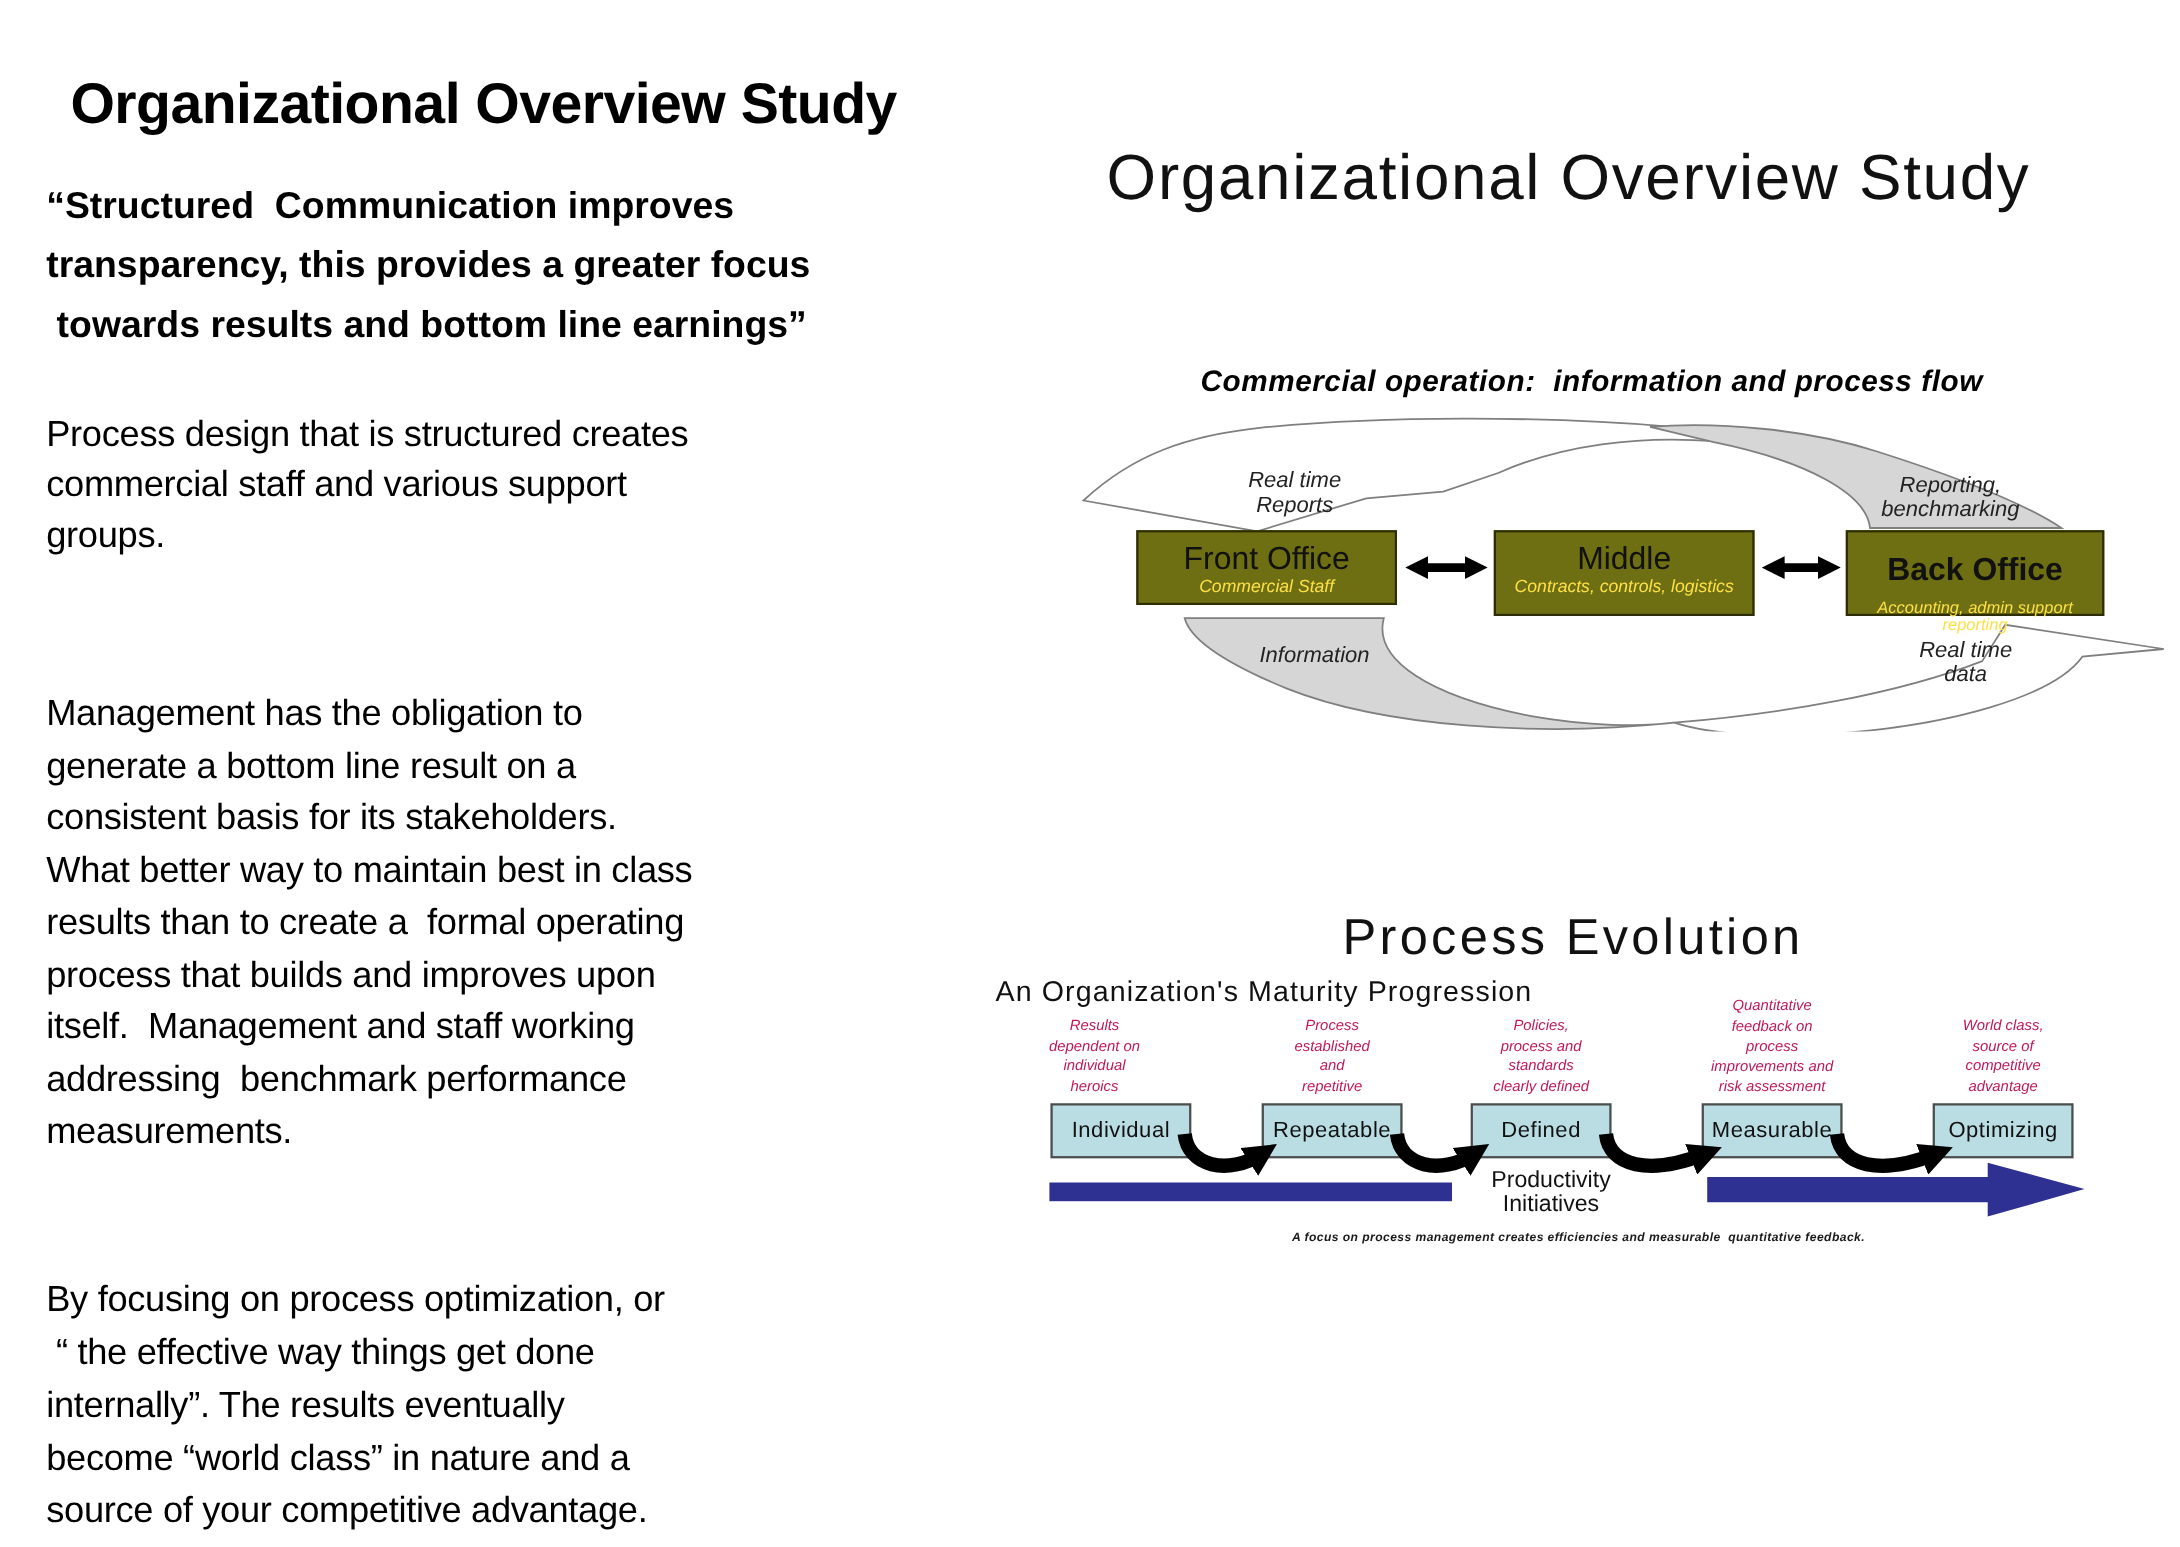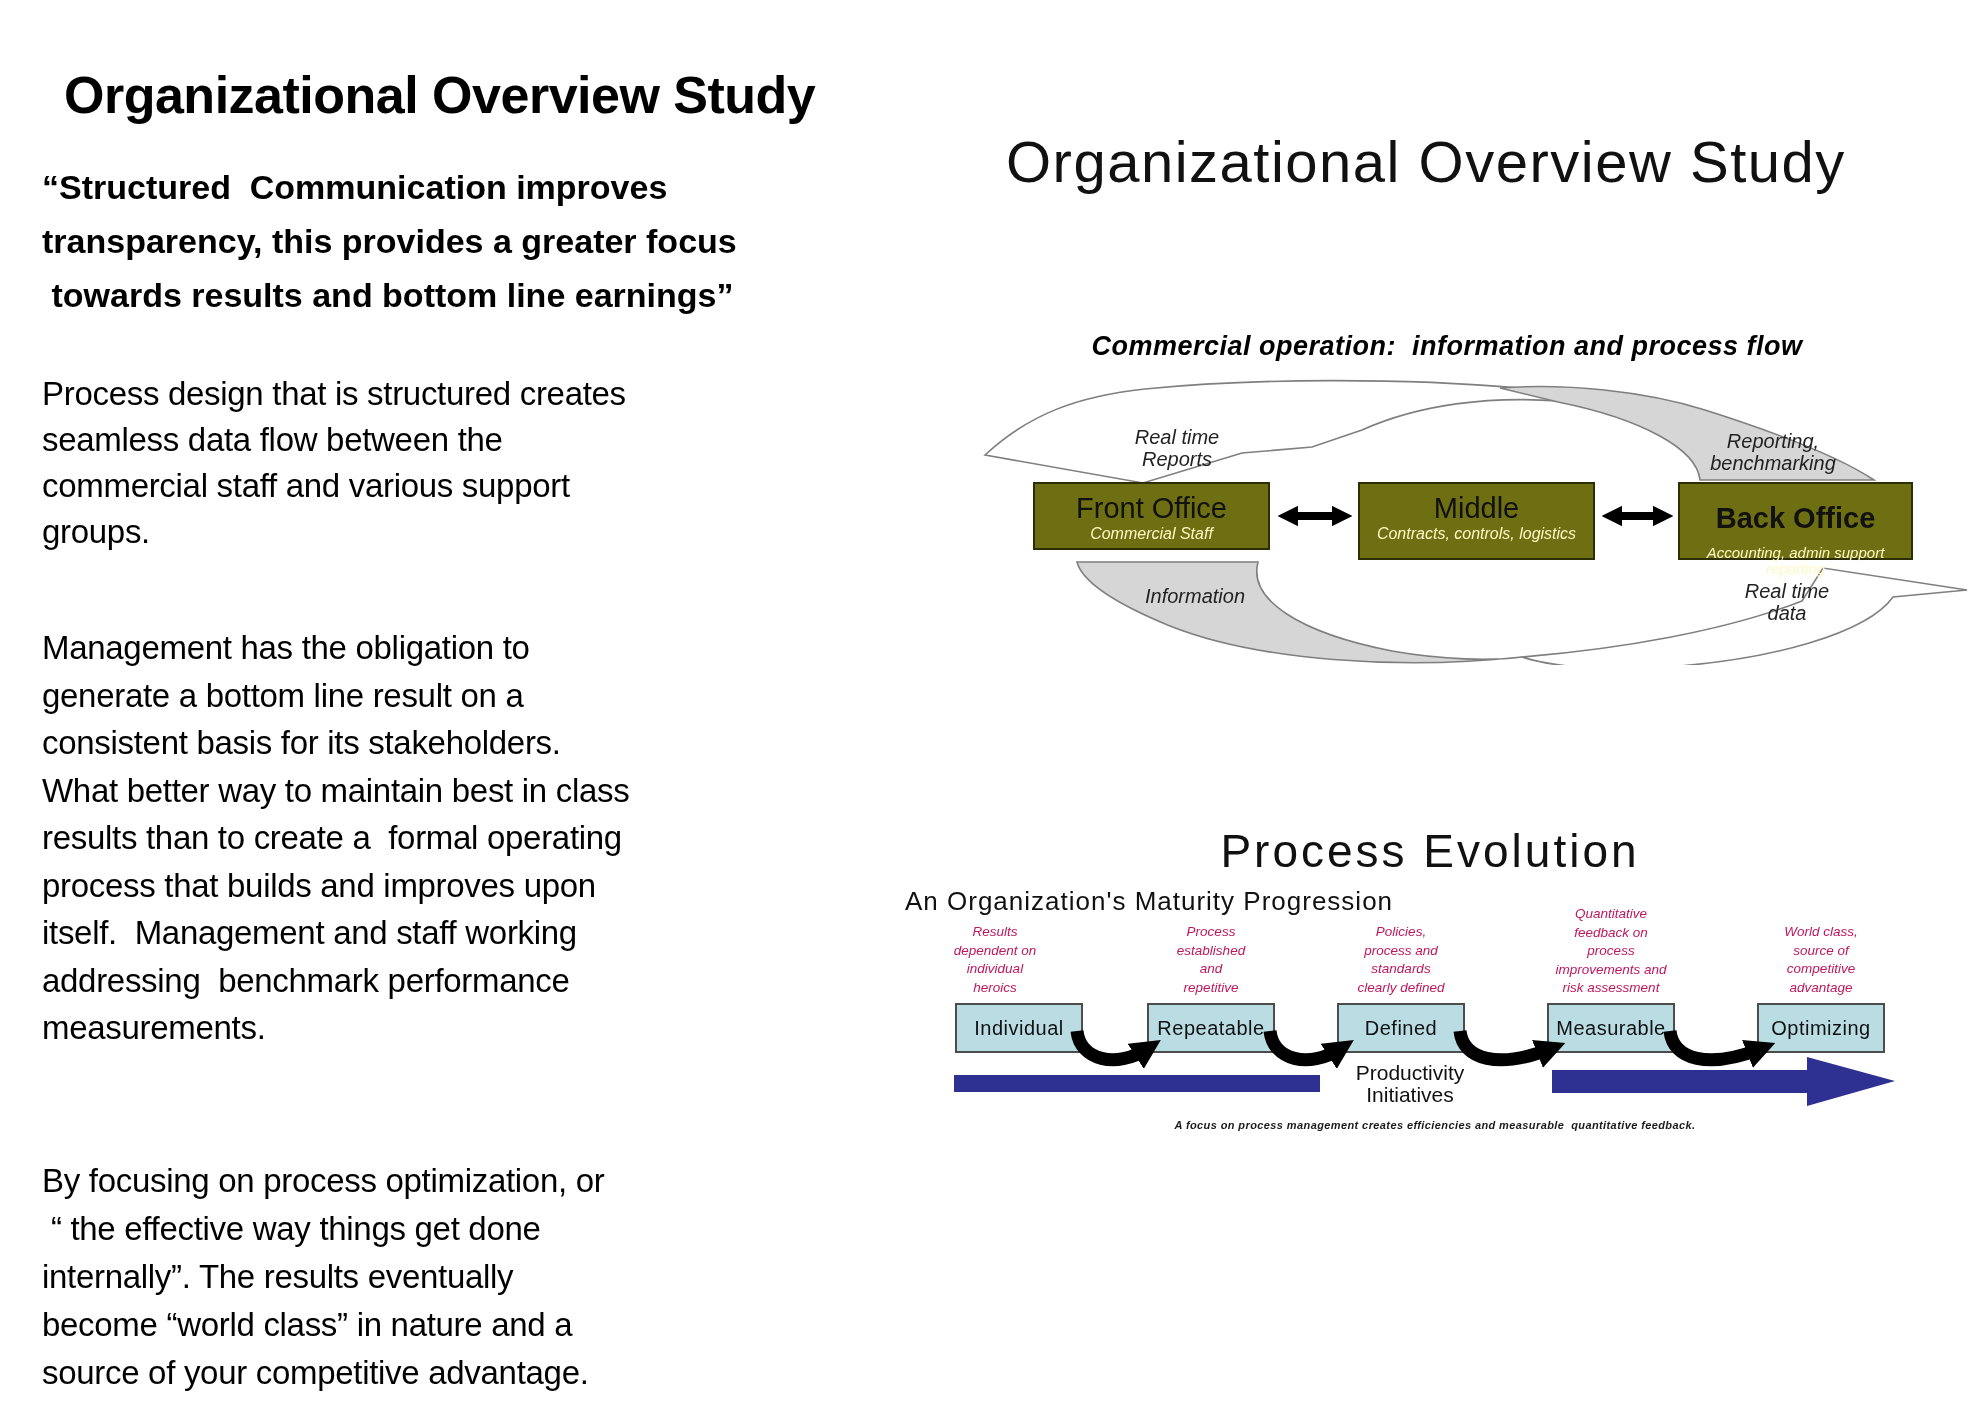--- a/index.html
+++ b/index.html
@@ -28,21 +28,21 @@
   }
   .flow-subtitle{
     left:982px;top:331px;width:930px;text-align:center;
     font-size:27px;font-weight:bold;font-style:italic;letter-spacing:0.5px;
   }
   .office-box{
     background:#6e6e12;border:2px solid #2e2e05;box-sizing:border-box;
     text-align:center;color:#0d0d00;
   }
   .office-title{font-size:29px;margin-top:9px;line-height:30px;color:#111;}
-  .office-sub{font-size:16px;font-style:italic;line-height:18px;margin-top:2px;color:#fef9c3;text-align:center;}
+  .office-sub{font-size:16px;font-style:italic;line-height:18px;margin-top:2px;color:#fde047;text-align:center;}
   .office-box.tall .office-title{margin-top:19px;font-weight:bold;}
   .flow-label{
     font-style:italic;font-size:20px;line-height:22px;text-align:center;color:#222;
   }
   .evo-title{
     left:1080px;top:824px;width:700px;text-align:center;
     font-size:46px;letter-spacing:3px;color:#111;white-space:nowrap;
   }
   .evo-subtitle{
     left:905px;top:886px;font-size:26px;letter-spacing:1px;color:#111;white-space:nowrap;
@@ -70,21 +70,20 @@
 <h1 class="abs doc-title">Organizational Overview Study</h1>
 
 <div class="abs quote-block">
   <div class="pre">“Structured  Communication improves</div>
   <div class="pre">transparency, this provides a greater focus</div>
   <div class="pre"> towards results and bottom line earnings”</div>
 </div>
 
 <div class="abs body-block p1">
   <div class="pre">Process design that is structured creates</div>
-  <div class="pre">seamless data flow between the</div>
   <div class="pre">commercial staff and various support</div>
   <div class="pre">groups.</div>
 </div>
 
 <div class="abs body-block p2">
   <div class="pre">Management has the obligation to</div>
   <div class="pre">generate a bottom line result on a</div>
   <div class="pre">consistent basis for its stakeholders.</div>
   <div class="pre">What better way to maintain best in class</div>
   <div class="pre">results than to create a  formal operating</div>

